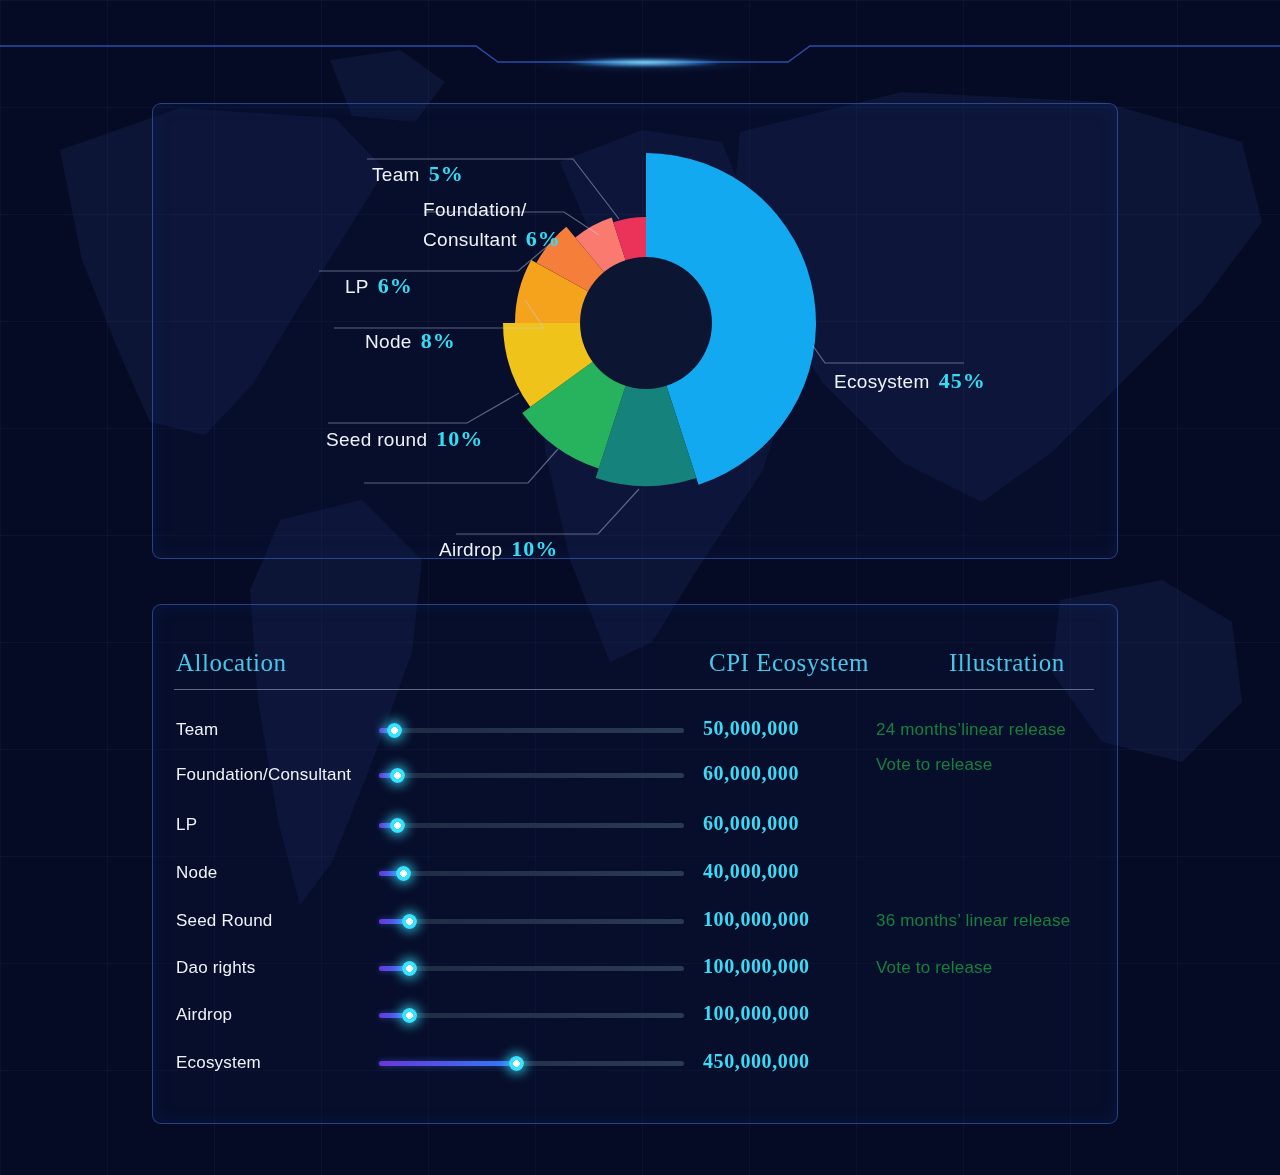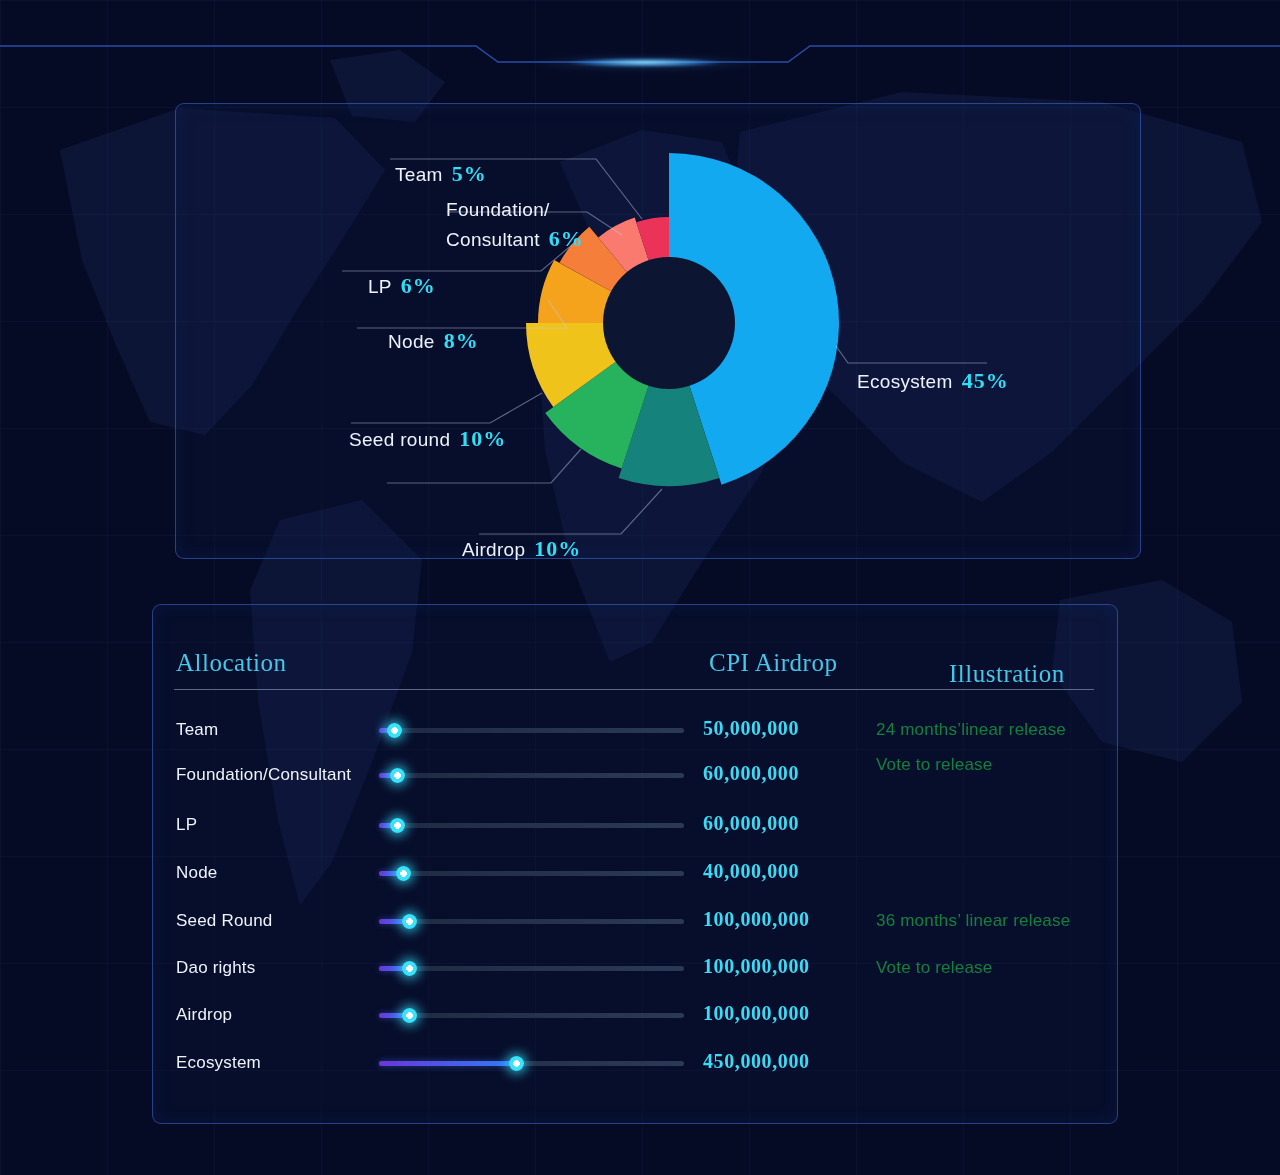--- a/index.html
+++ b/index.html
@@ -18,21 +18,21 @@
   .decor-svg{position:absolute;top:0;left:0;pointer-events:none;}
   .decor-glow{position:absolute;left:540px;top:56px;width:210px;height:13px;pointer-events:none;
     background:radial-gradient(closest-side,rgba(140,225,255,.95),rgba(60,160,255,.40) 55%,rgba(40,110,255,0) 75%);
     filter:blur(1px);}
   .decor-glow2{position:absolute;left:470px;top:52px;width:350px;height:22px;pointer-events:none;
     background:radial-gradient(closest-side,rgba(70,170,255,.28),rgba(40,110,255,0) 70%);
     filter:blur(3px);}
 
   .panel{position:absolute;border:1px solid rgba(64,110,214,.55);border-radius:9px;
     background:rgba(17,30,70,.20);box-shadow:0 0 18px rgba(20,50,140,.18) inset;}
-  .chart-panel{left:152px;top:103px;width:964px;height:454px;margin-left:23px;}
+  .chart-panel{left:152px;top:103px;width:964px;height:454px;}
   .table-panel{left:152px;top:604px;width:964px;height:518px;}
 
   
   .lbl{position:absolute;color:#edf2fa;font-size:19px;letter-spacing:.3px;line-height:1.45;white-space:pre-line;}
   .lbl .pct{font-family:"Liberation Serif","DejaVu Serif",serif;font-weight:700;font-size:22px;
     color:#32ddf6;margin-left:9px;letter-spacing:1px;}
   .leader{position:absolute;left:0;top:0;pointer-events:none;}
   .leader polyline{fill:none;stroke:rgba(190,206,232,.45);stroke-width:1.2;}
 
   
@@ -119,22 +119,22 @@
   <div class="lbl" style="left:286px;top:401px;">
     <span>Airdrop</span><span class="pct">10%</span>
   </div>
   <div class="lbl" style="left:681px;top:233px;">
     <span>Ecosystem</span><span class="pct">45%</span>
   </div>
 </div>
 
 <div class="panel table-panel">
   <span class="thead-cell" style="left:23px;">Allocation</span>
-  <span class="thead-cell" style="left:556px;">CPI Airdrop</span>
-  <span class="thead-cell" style="left:796px;margin-top:11px;">Illustration</span>
+  <span class="thead-cell" style="left:556px;">CPI Ecosystem</span>
+  <span class="thead-cell" style="left:796px;">Illustration</span>
   <div class="thead-rule"></div>
 
   <div class="t-row" style="top:112px;">
     <span class="c-label">Team</span>
     <div class="c-slider">
         <div class="track"></div>
         <div class="fill" style="width: 15.25px;"></div>
         <div class="knob" style="left: 7.75px;"></div>
       </div>
     <span class="c-qty">50,000,000</span>

